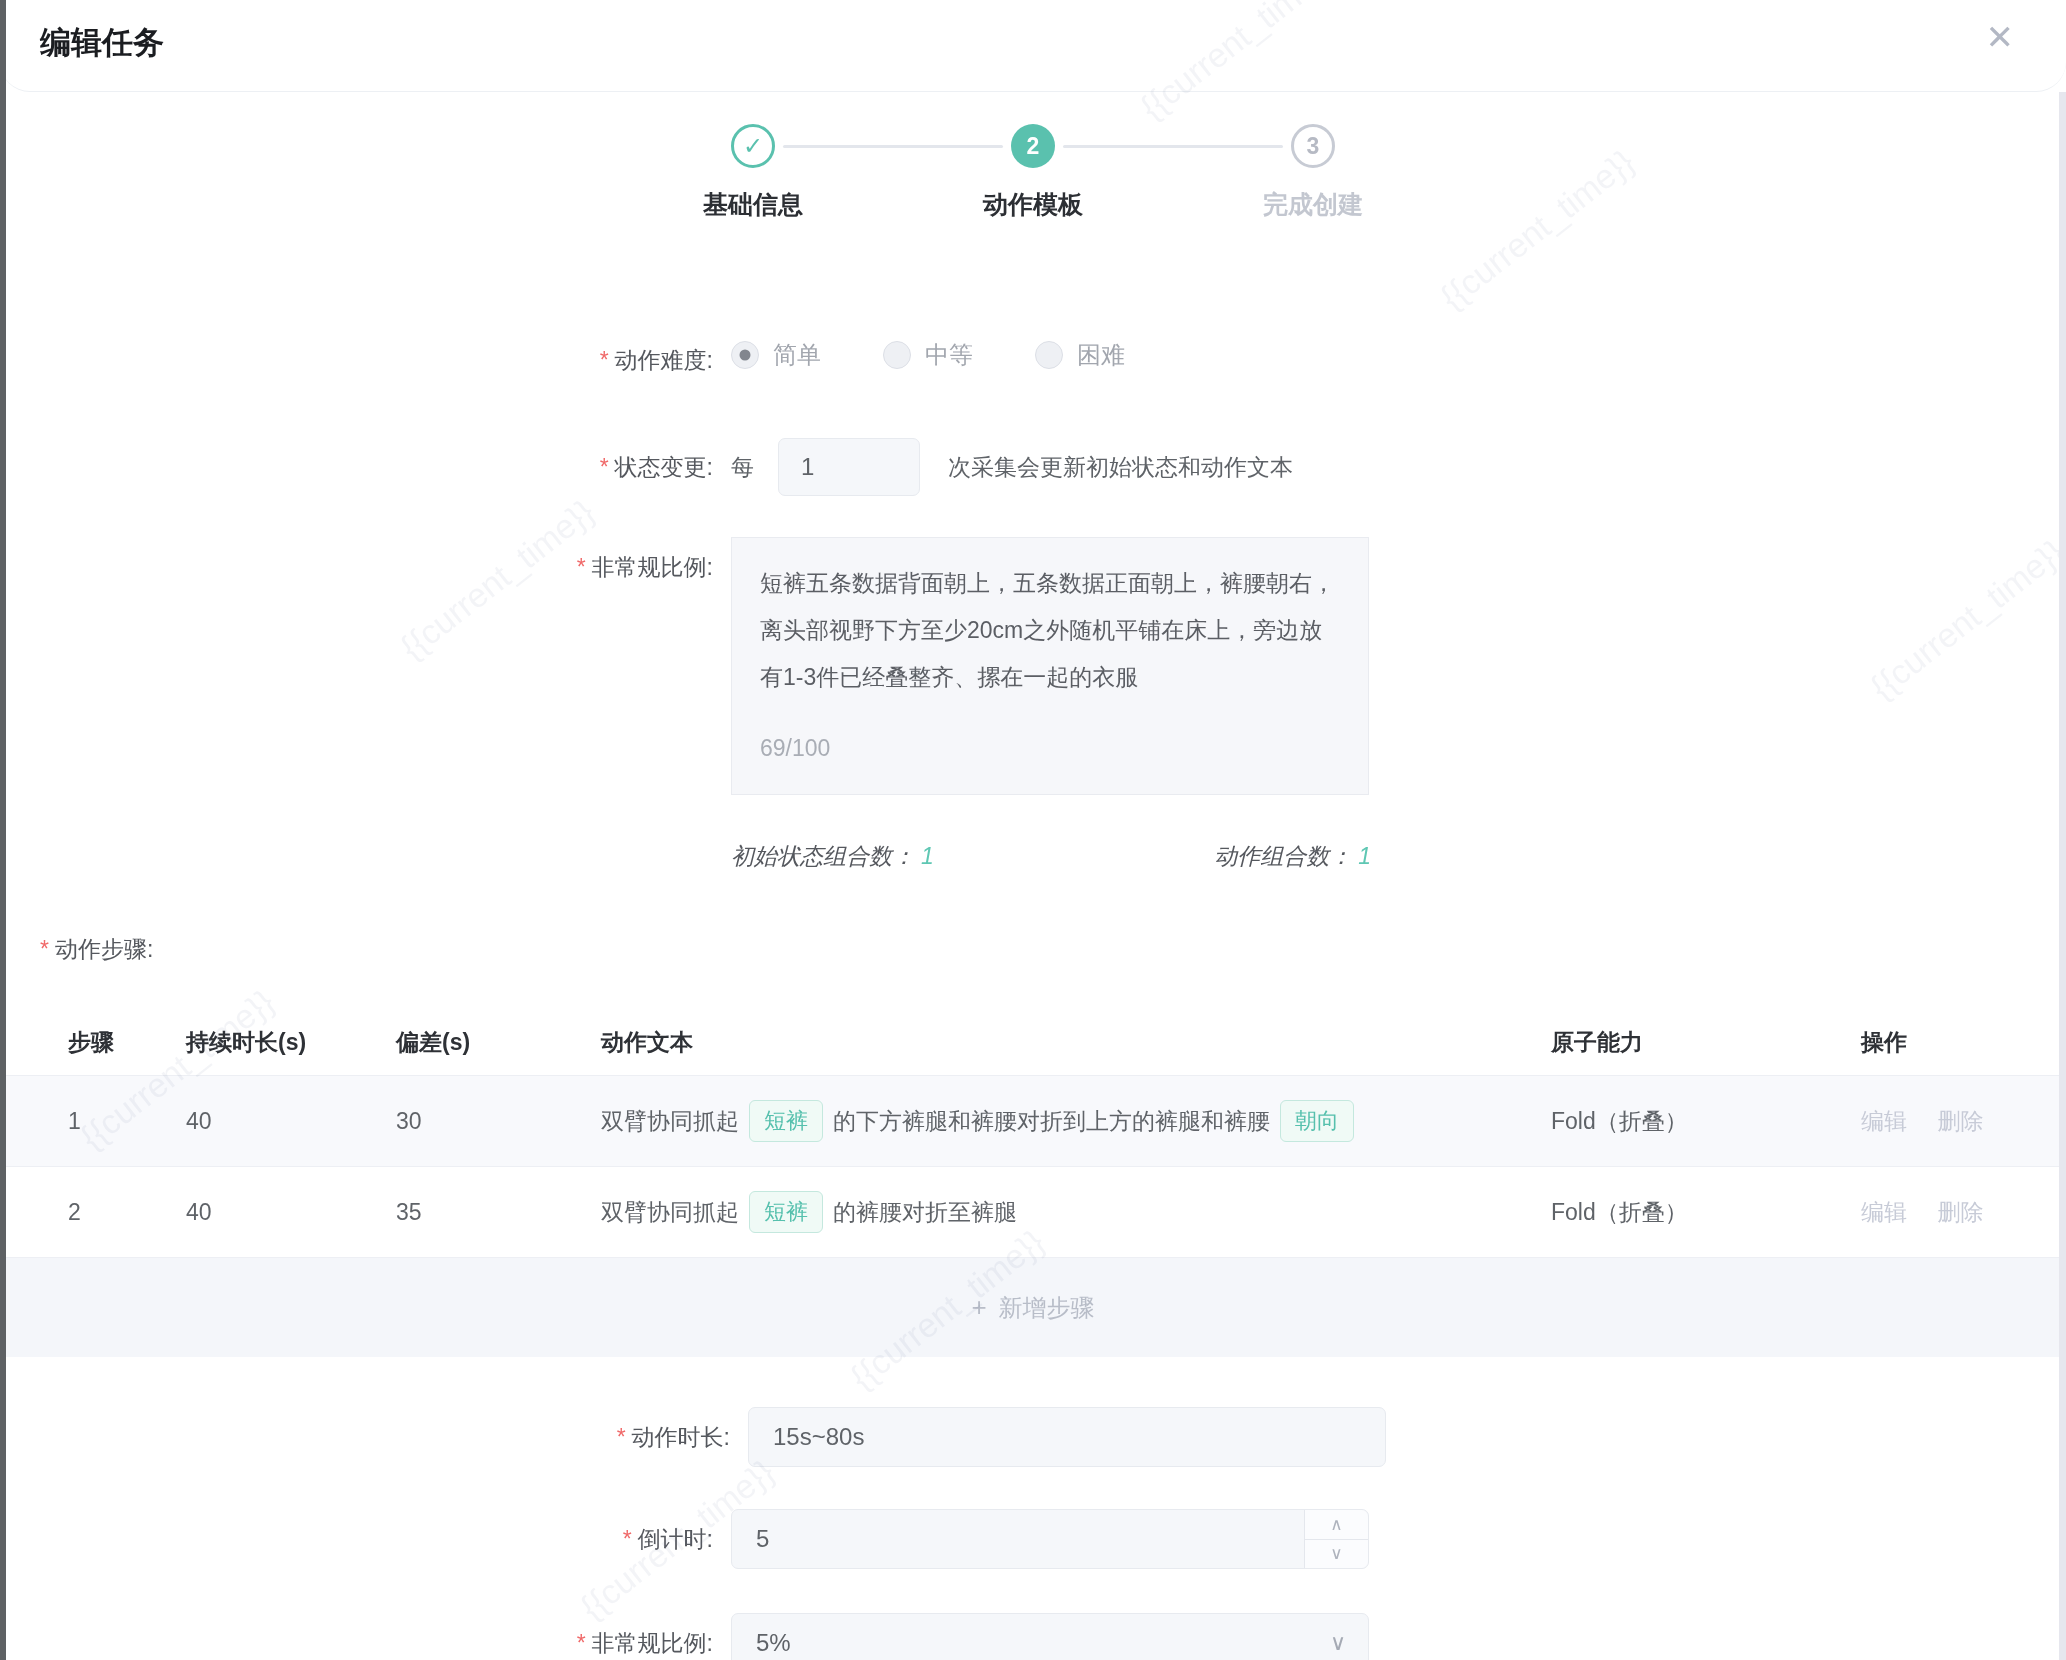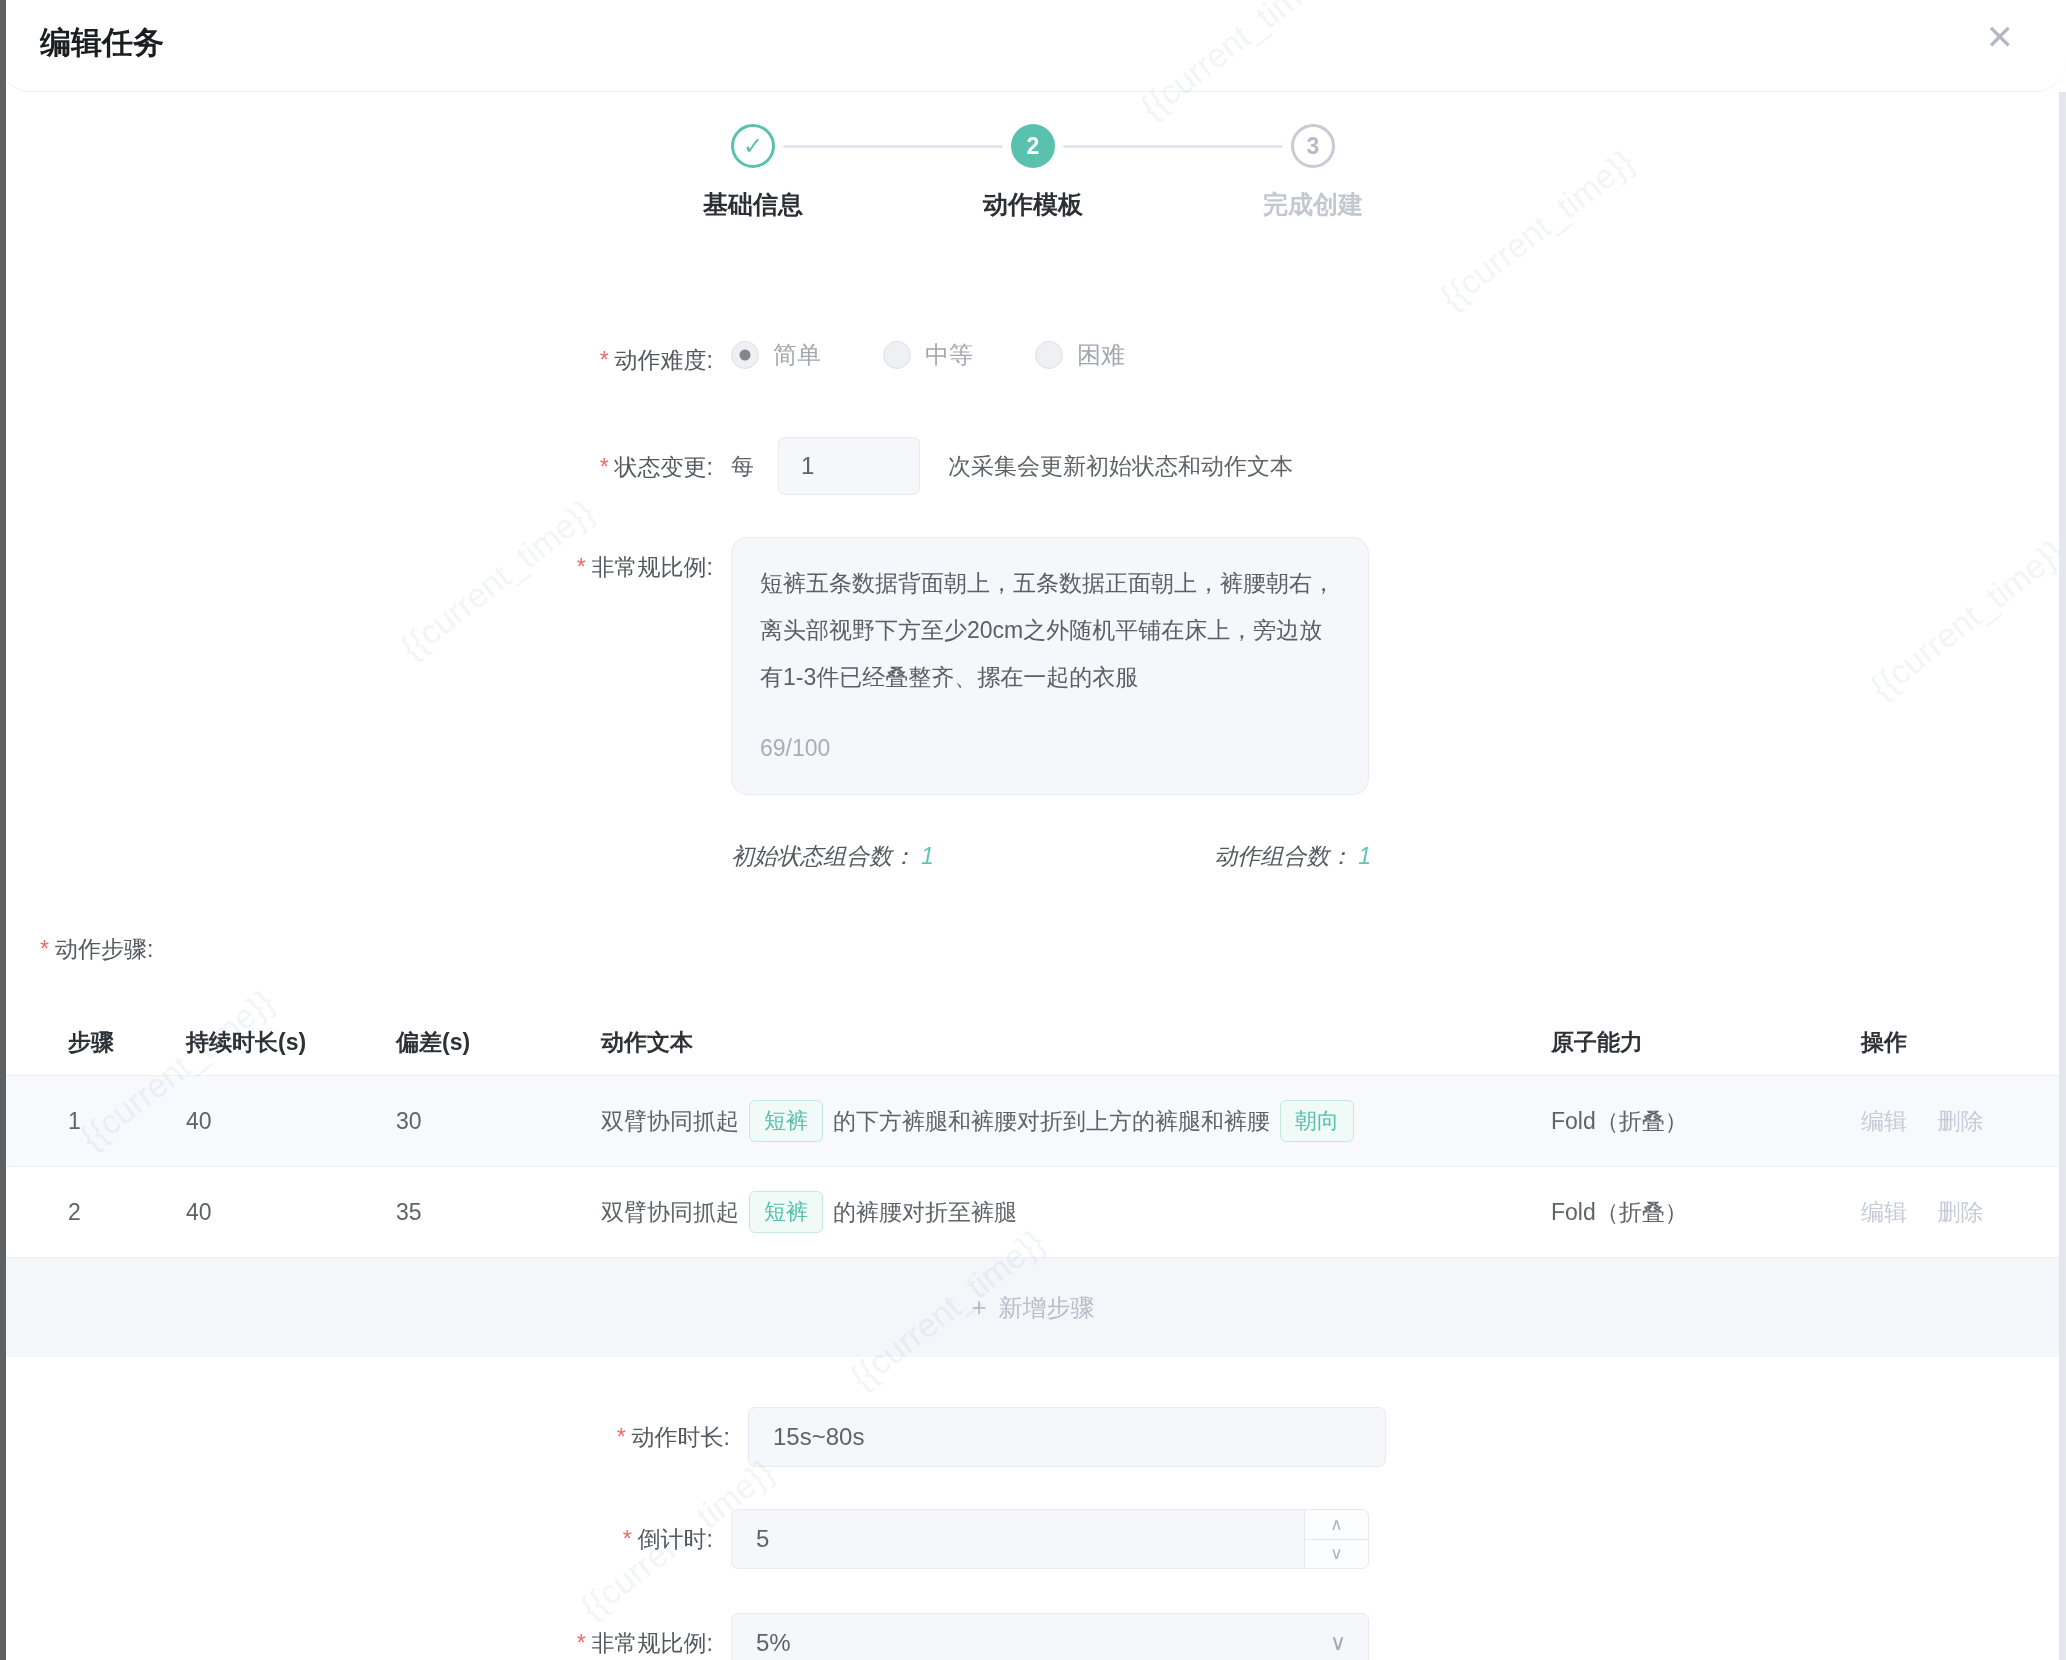--- a/index.html
+++ b/index.html
@@ -43,31 +43,31 @@
   .row-difficulty { margin-top:118px; }
   .row-difficulty .form-label { line-height:42px; }
   .radio { display:flex; align-items:center; margin-right:62px; cursor:pointer; }
   .radio-circle { width:28px; height:28px; border-radius:50%; background:#eef0f4; border:1px solid #dcdfe6;
     position:relative; }
   .radio.checked .radio-circle::after { content:""; position:absolute; left:50%; top:50%; width:11px;
     height:11px; border-radius:50%; background:#82868e; transform:translate(-50%,-50%); }
   .radio-label { margin-left:14px; font-size:24px; color:#a2a6ae; }
 
   
-  .row-state { margin-top:56px; }
+  .row-state { margin-top:56px; align-items:center; }
   .row-state .controls { align-items:center; }
   .inline-word { font-size:23px; color:#5f6368; }
   .small-input { width:142px; height:58px; margin-left:24px; background:#f5f7fa; border:1px solid #e7eaef;
     border-radius:7px; font-size:24px; color:#5f6368; display:flex; align-items:center; padding-left:22px; }
   .suffix-text { margin-left:28px; font-size:23px; color:#5f6368; }
 
   
   .row-initial { margin-top:40px; }
   .textarea-box { position:relative; width:638px; min-height:258px; background:#f6f7fa; border:1px solid #e9ebf0;
-    border-radius:16px; padding:22px 28px 56px 28px; }
+    border-radius:0; padding:22px 28px 56px 28px; }
   .textarea-text { font-size:23px; line-height:47px; color:#5b5e64; }
   .char-counter { position:absolute; left:28px; bottom:32px; font-size:23px; color:#a9adb5; }
 
   
   .row-combos { margin-top:46px; }
   .combos-wrap { margin-left:18px; width:640px; display:flex; justify-content:space-between; }
   .combo { font-size:23px; color:#55585e;font-style:italic; }
   .combo .combo-value { color:#5ec7b3; margin-left:6px; }
 
   

